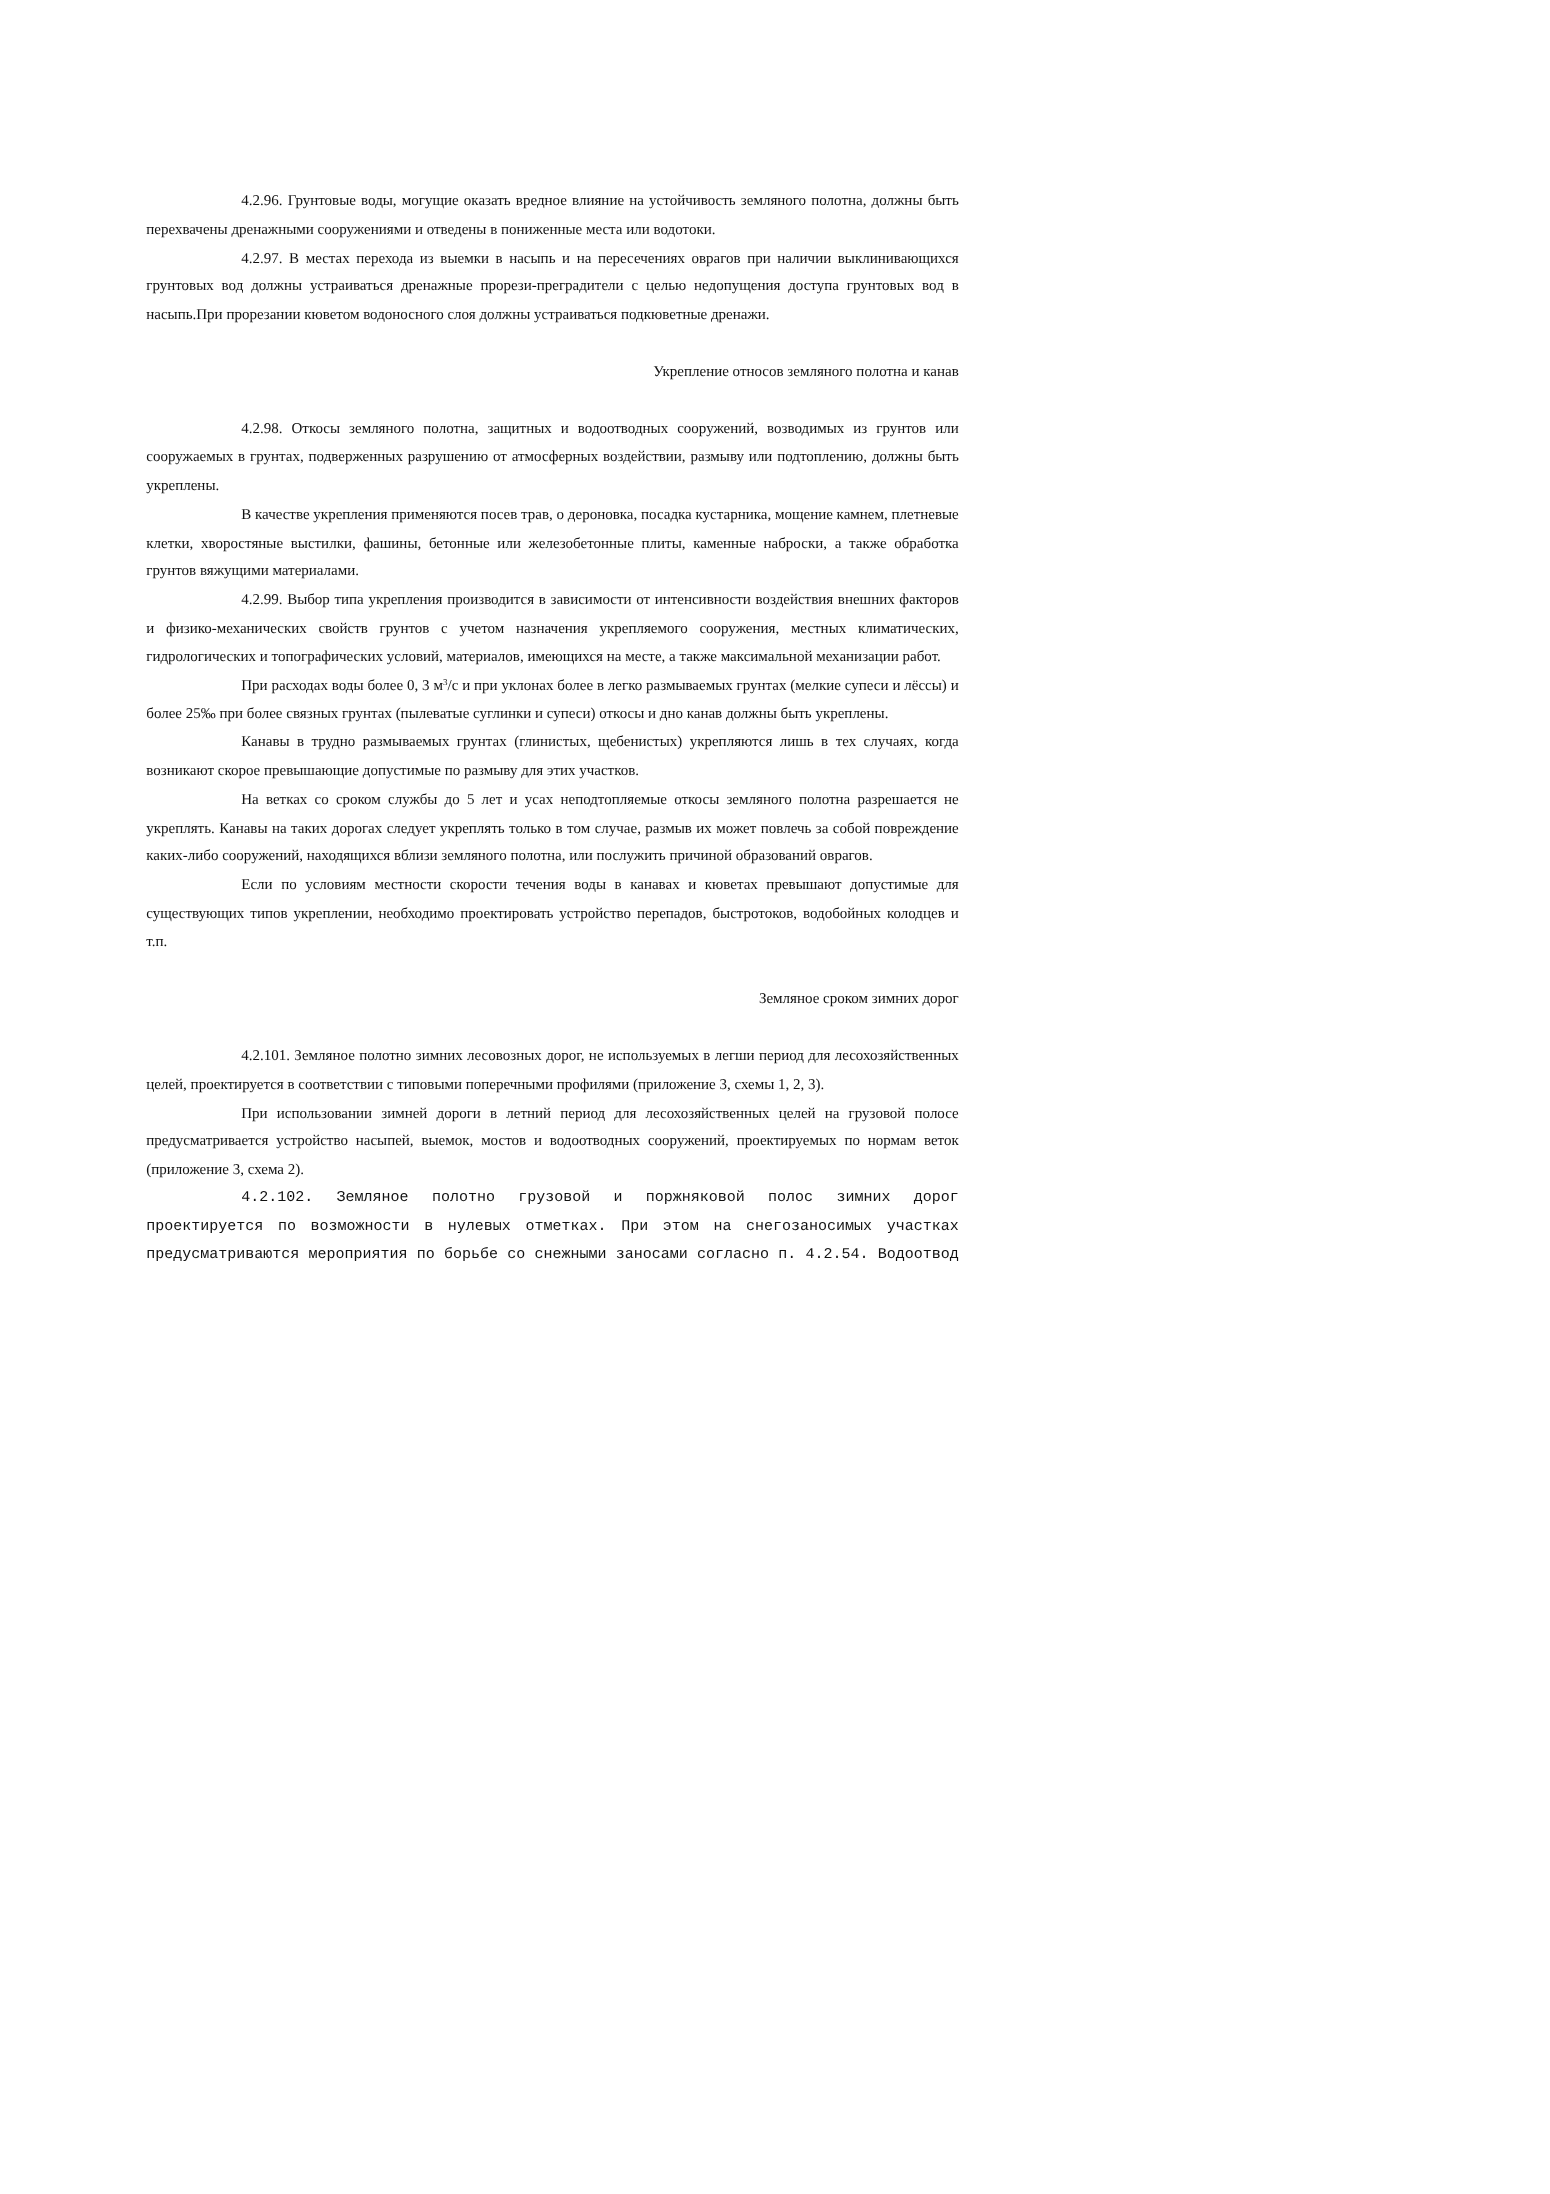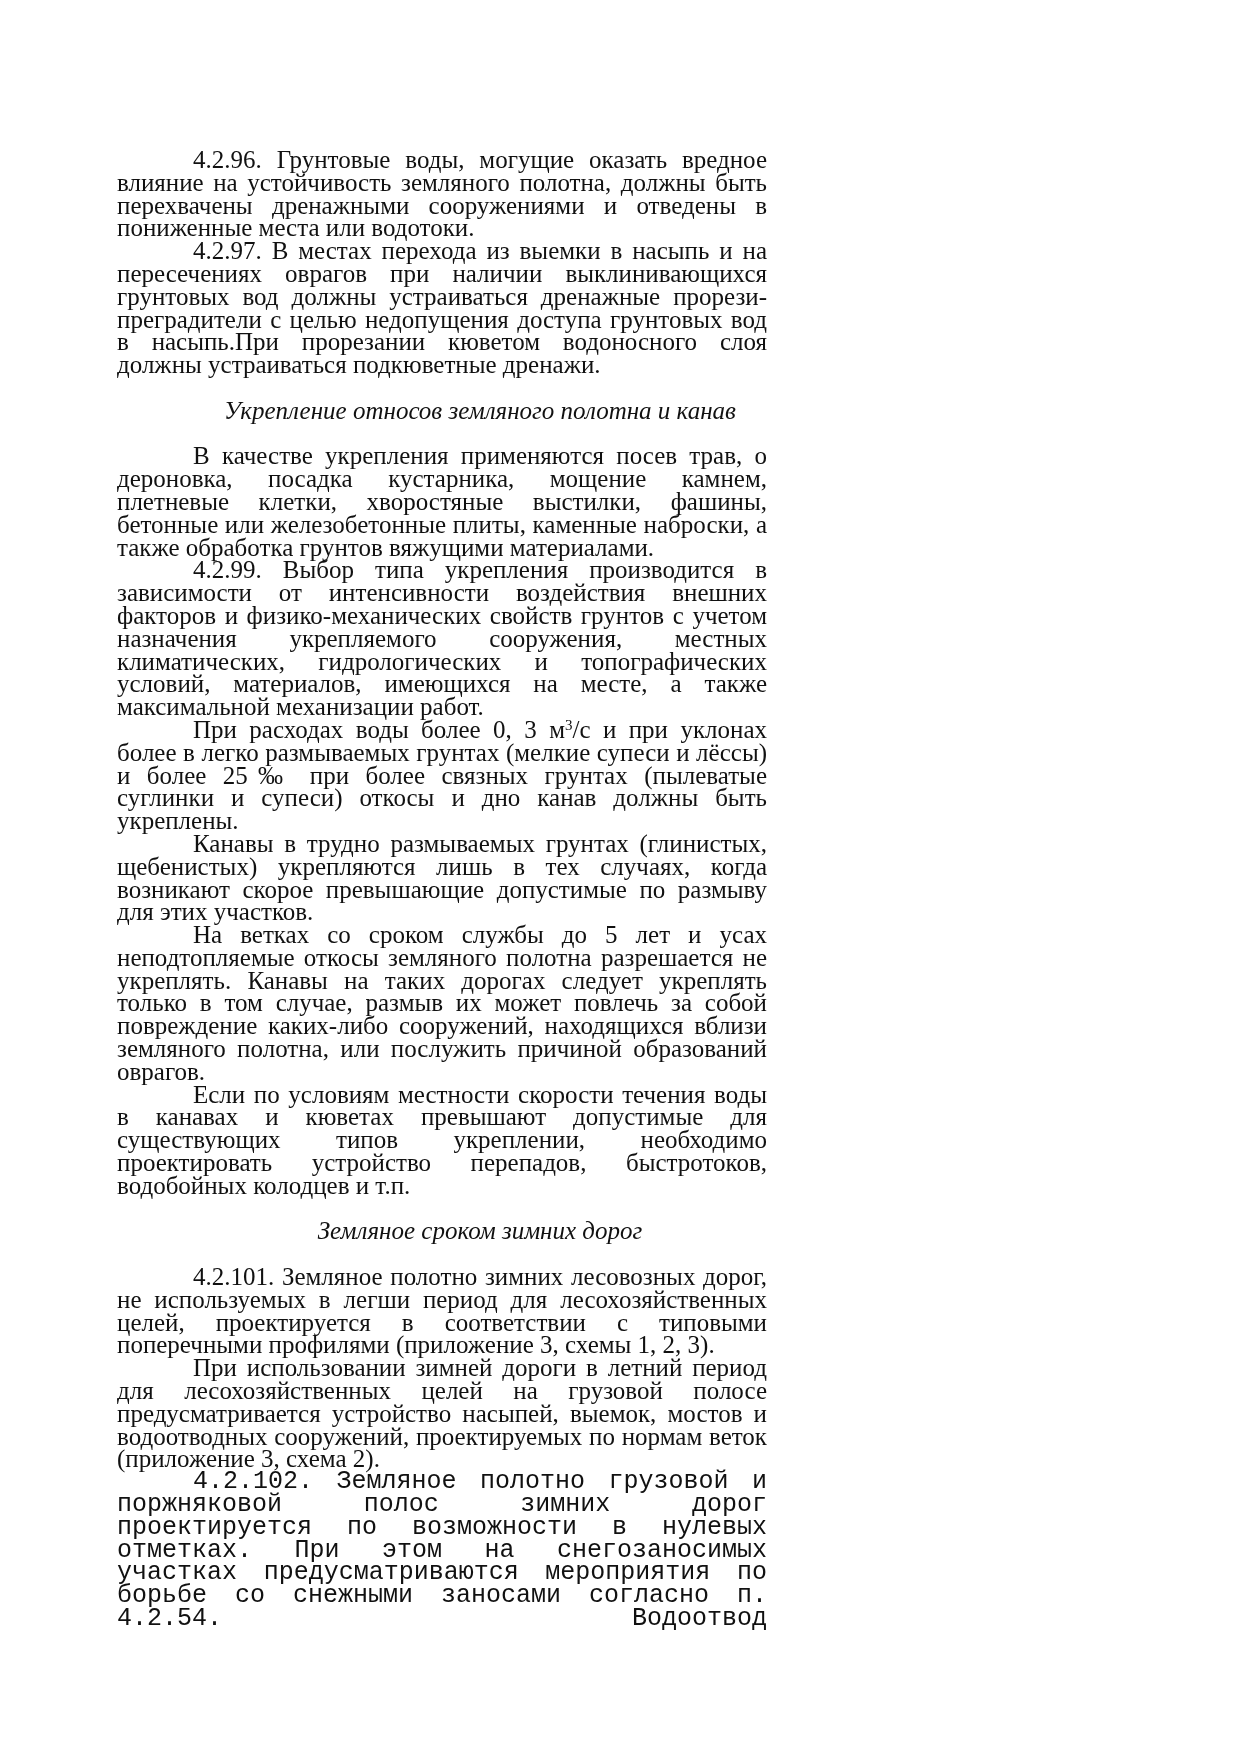--- a/index.html
+++ b/index.html
@@ -3,45 +3,45 @@
 <meta charset="utf-8">
 <style>
   html, body { margin: 0; padding: 0; background: #ffffff; }
   body { width: 1240px; height: 1755px; position: relative; overflow: hidden; }
   .page {
     position: absolute;
     left: 117px;
     top: 149px;
     width: 650px;
     font-family: "Liberation Serif", "DejaVu Serif", serif;
-    font-size: 25px;
+    font-size: 12px;
     line-height: 22.8px;
     color: #111111;
   }
   .para {
     margin: 0;
     text-align: justify;
     text-indent: 76px;
   }
   .para.last-justify { text-align-last: justify; font-family: Liberation Mono, monospace; }
   .heading {
     margin: 22.8px 0 22.8px 0;
     text-indent: 76px;
-    text-align: center;
-    font-style: italic;
+    text-align: right;
   }
   sup { font-size: 60%; line-height: 0; vertical-align: 0.55em; }
 </style>
 </head>
 <body>
 
 <div class="page">
   <p class="para">4.2.96. Грунтовые воды, могущие оказать вредное влияние на устойчивость земляного полотна, должны быть перехвачены дренажными сооружениями и отведены в пониженные места или водотоки.</p>
   <p class="para">4.2.97. В местах перехода из выемки в насыпь и на пересечениях оврагов при наличии выклинивающихся грунтовых вод должны устраиваться дренажные прорези-преградители с целью недопущения доступа грунтовых вод в насыпь.При прорезании кюветом водоносного слоя должны устраиваться подкюветные дренажи.</p>
   <p class="heading">Укрепление относов земляного полотна и канав</p>
+  <p class="para">4.2.98. Откосы земляного полотна, защитных и водоотводных сооружений, возводимых из грунтов или сооружаемых в грунтах, подверженных разрушению от атмосферных воздействии, размыву или подтоплению, должны быть укреплены.</p>
   <p class="para">В качестве укрепления применяются посев трав, о дероновка, посадка кустарника, мощение камнем, плетневые клетки, хворостяные выстилки, фашины, бетонные или железобетонные плиты, каменные наброски, а также обработка грунтов вяжущими материалами.</p>
   <p class="para">4.2.99. Выбор типа укрепления производится в зависимости от интенсивности воздействия внешних факторов и физико-механических свойств грунтов с учетом назначения укрепляемого сооружения, местных климатических, гидрологических и топографических условий, материалов, имеющихся на месте, а также максимальной механизации работ.</p>
   <p class="para"><span>При расходах воды более 0, 3 м</span><sup>3</sup><span>/с  и при уклонах более в легко размываемых грунтах (мелкие супеси и лёссы) и более 25‰ при более связных грунтах (пылеватые суглинки и супеси) откосы и дно канав должны быть укреплены.</span></p>
   <p class="para">Канавы в трудно размываемых грунтах (глинистых, щебенистых) укрепляются лишь в тех случаях, когда возникают скорое превышающие допустимые по размыву для этих участков.</p>
   <p class="para">На ветках со сроком службы до 5 лет и усах неподтопляемые откосы земляного полотна разрешается не укреплять. Канавы на таких дорогах следует укреплять только в том случае, размыв их может повлечь за собой повреждение каких-либо сооружений, находящихся вблизи земляного полотна, или послужить причиной образований оврагов.</p>
   <p class="para">Если по условиям местности скорости течения воды в канавах и кюветах превышают допустимые для существующих типов укреплении, необходимо проектировать устройство перепадов, быстротоков, водобойных колодцев и т.п.</p>
   <p class="heading">Земляное сроком зимних дорог</p>
   <p class="para">4.2.101. Земляное полотно зимних лесовозных дорог, не используемых в легши период для лесохозяйственных целей, проектируется в соответствии с типовыми поперечными профилями (приложение 3, схемы 1, 2, 3).</p>
   <p class="para">При использовании зимней дороги в летний период для лесохозяйственных целей на грузовой полосе предусматривается устройство насыпей, выемок, мостов и водоотводных сооружений, проектируемых по нормам веток (приложение 3, схема 2).</p>
   <p class="para last-justify">4.2.102. Земляное полотно грузовой и поржняковой полос зимних дорог проектируется по возможности в нулевых отметках. При этом на снегозаносимых участках предусматриваются мероприятия по борьбе со снежными заносами согласно п. 4.2.54. Водоотвод</p>

